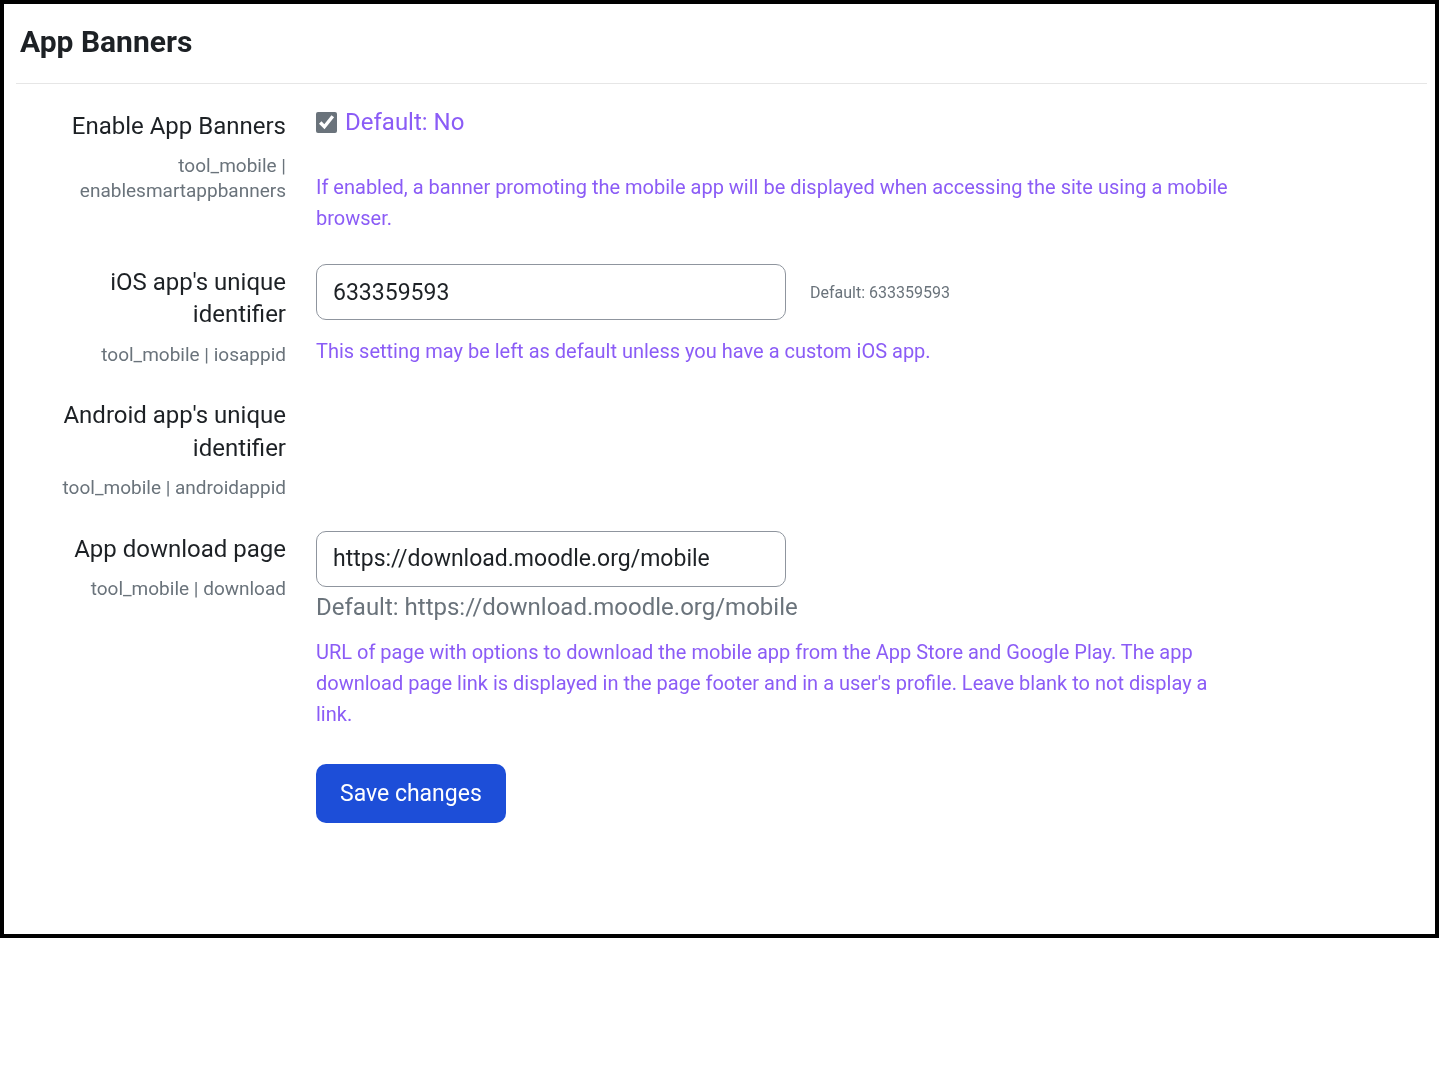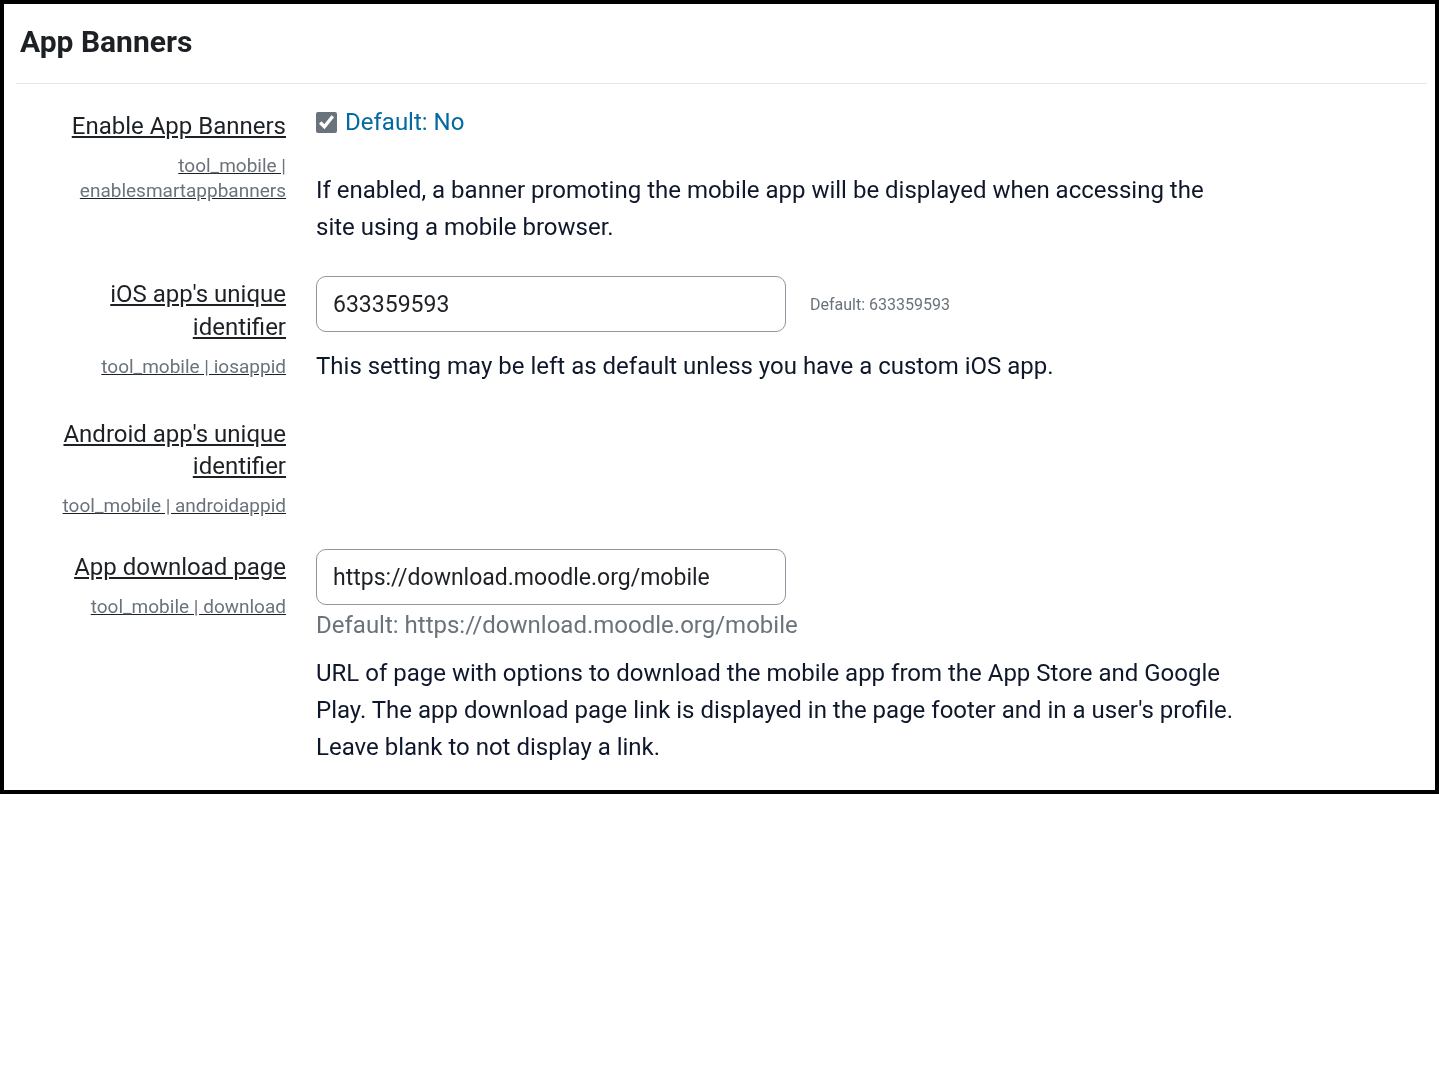--- a/index.html
+++ b/index.html
@@ -9,21 +9,21 @@
     }
     body {
       font-family: -apple-system, BlinkMacSystemFont, "Segoe UI", Roboto, "Helvetica Neue", Arial, sans-serif;
       background: #fff;
       color: #1d2125;
       padding: 0;
     }
     .frame {
       border: 4px solid #000;
       width: 1439px;
-      height: 794px;
+      height: 938px;
       padding: 20px 8px 12px 12px;
       position: relative;
     }
     .section-title {
       font-size: 30px;
       font-weight: 700;
       color: #1d2125;
       padding-bottom: 24px;
       border-bottom: 1px solid #e6e6e6;
       margin-bottom: 24px;
@@ -33,21 +33,20 @@
       display: flex;
       align-items: flex-start;
       margin-bottom: 30px;
     }
     .label-col {
       width: 300px;
       flex-shrink: 0;
       text-align: right;
       padding-right: 30px;
       padding-top: 2px;
-      text-decoration: underline;
     }
     .label-main {
       font-size: 24px;
       color: #1d2125;
       line-height: 1.35;
     }
     .label-sub {
       font-size: 19px;
       color: #6a737b;
       margin-top: 12px;
@@ -63,25 +62,25 @@
       gap: 8px;
       margin-bottom: 36px;
     }
     .checkbox-line input[type="checkbox"] {
       width: 21px;
       height: 21px;
       accent-color: #6a737b;
     }
     .default-inline {
       font-size: 24px;
-      color: #0369a1;
+      color: #8b5cf6;
     }
     .description {
-      font-size: 24px;
-      color: #0f172a;
+      font-size: 20px;
+      color: #8b5cf6;
       line-height: 1.55;
       max-width: 920px;
     }
     .input-line {
       display: flex;
       align-items: center;
       gap: 24px;
       margin-bottom: 16px;
       flex-wrap: wrap;
     }

